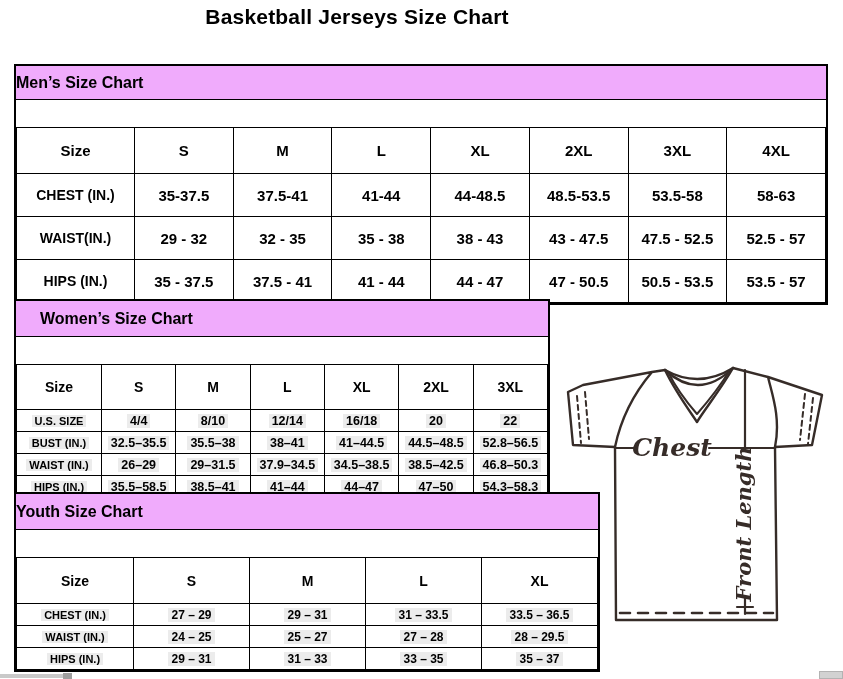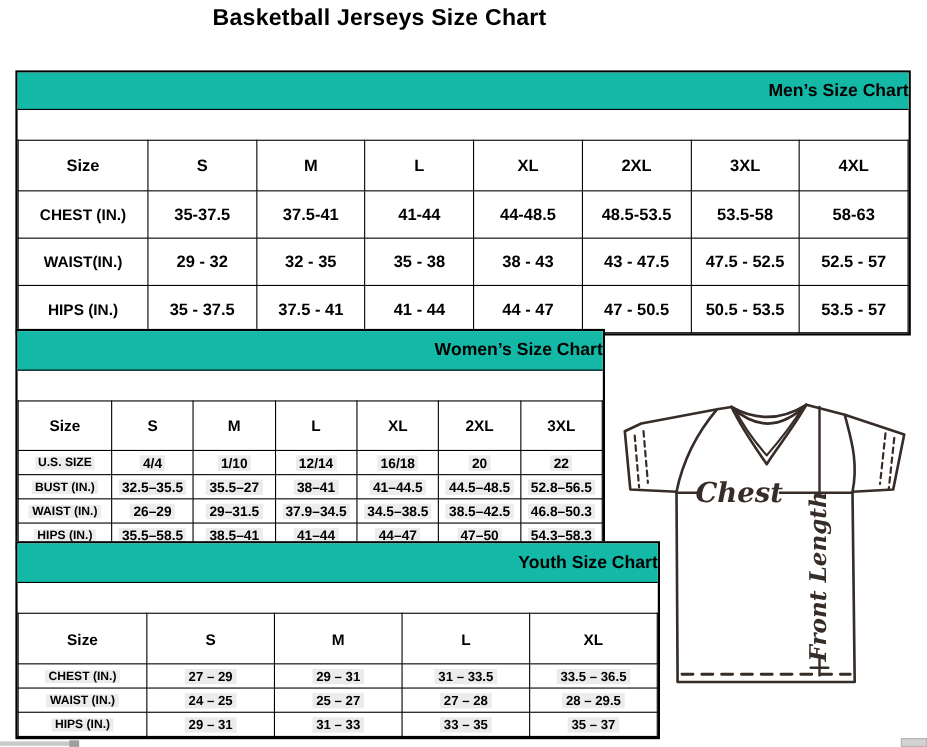--- a/index.html
+++ b/index.html
@@ -1,26 +1,26 @@
 <!DOCTYPE html>
 <html><head>
 <meta charset="utf-8">
 <style>
   html,body{margin:0;padding:0;}
   body{
     width:843px;height:679px;position:relative;background:#ffffff;
     font-family:"Liberation Sans",sans-serif;color:#000;overflow:hidden;
   }
   .page-title{
-    position:absolute;top:5px;left:0;width:690px;text-align:center;
+    position:absolute;top:5px;left:12px;width:690px;text-align:center;
     font-size:21px;font-weight:bold;letter-spacing:.2px;
   }
   .tablewrap{position:absolute;border:2px solid #000;box-sizing:border-box;background:#fff;}
   .band{
-    background:#14b8a6;border-bottom:1px solid #000;text-align:right;
+    background:#f0abfc;border-bottom:1px solid #000;text-align:left;
     font-weight:bold;font-size:16px;
   }
   table{width:100%;border-collapse:collapse;table-layout:fixed;margin-top:27px;}
   th,td{
     border:1px solid #000;text-align:center;vertical-align:middle;
     font-weight:bold;padding:0;color:#000;
   }
   .hl{background:#ececec;padding:0 3px;white-space:nowrap;}
 
   
@@ -138,30 +138,30 @@
           <th>L</th>
           <th>XL</th>
           <th>2XL</th>
           <th>3XL</th>
         </tr>
       </thead>
     <tbody>
         <tr>
           <td class="rowlabel"><span class="hl">U.S. SIZE</span></td>
           <td><span class="hl">4/4</span></td>
-          <td><span class="hl">1/10</span></td>
+          <td><span class="hl">8/10</span></td>
           <td><span class="hl">12/14</span></td>
           <td><span class="hl">16/18</span></td>
           <td><span class="hl">20</span></td>
           <td><span class="hl">22</span></td>
         </tr>
         <tr>
           <td class="rowlabel"><span class="hl">BUST (IN.)</span></td>
           <td><span class="hl">32.5–35.5</span></td>
-          <td><span class="hl">35.5–27</span></td>
+          <td><span class="hl">35.5–38</span></td>
           <td><span class="hl">38–41</span></td>
           <td><span class="hl">41–44.5</span></td>
           <td><span class="hl">44.5–48.5</span></td>
           <td><span class="hl">52.8–56.5</span></td>
         </tr>
         <tr>
           <td class="rowlabel"><span class="hl">WAIST (IN.)</span></td>
           <td><span class="hl">26–29</span></td>
           <td><span class="hl">29–31.5</span></td>
           <td><span class="hl">37.9–34.5</span></td>

